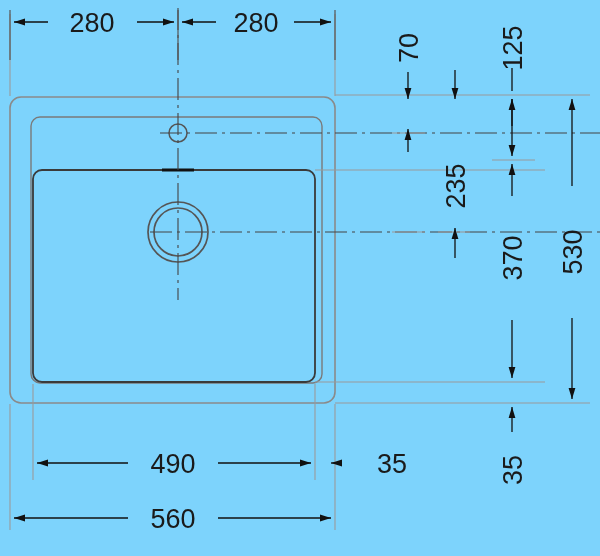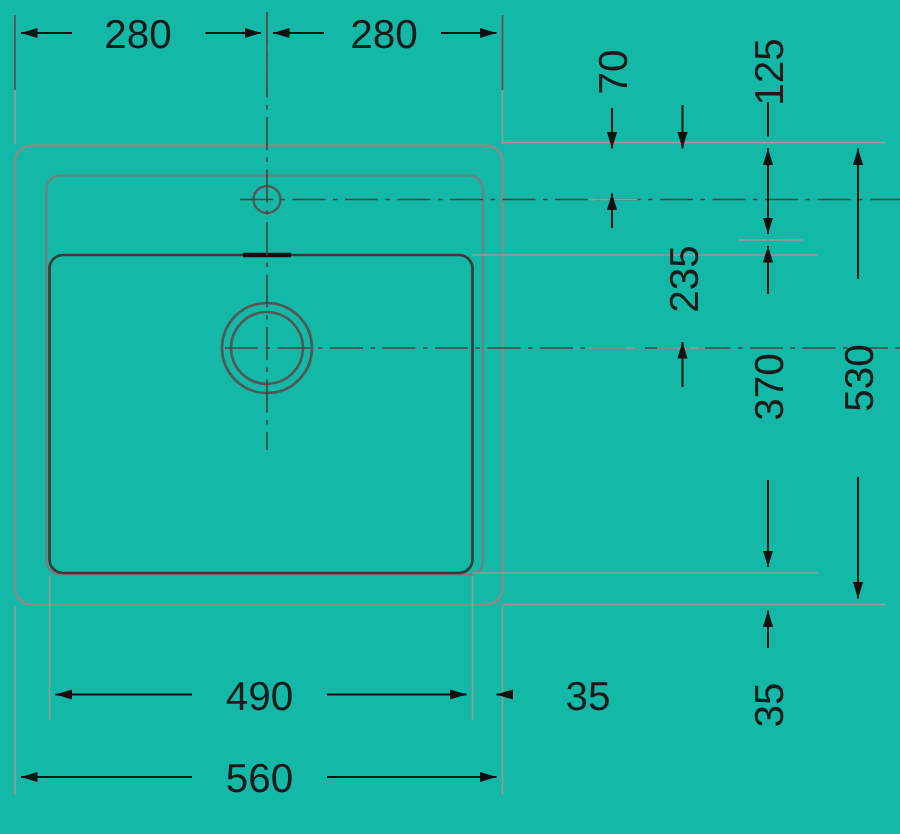--- a/index.html
+++ b/index.html
@@ -8,21 +8,21 @@
     padding: 0;
     background: #ffffff;
   }
   body {
     font-family: "Liberation Sans", sans-serif;
   }
   #drawing-root {
     position: relative;
     width: 600px;
     height: 556px;
-    background: #14b8a6;
+    background: #7dd3fc;
     overflow: hidden;
   }
   #drawing-svg {
     display: block;
     width: 600px;
     height: 556px;
   }
   .dim-text {
     font-family: "Liberation Sans", sans-serif;
     font-size: 27px;

